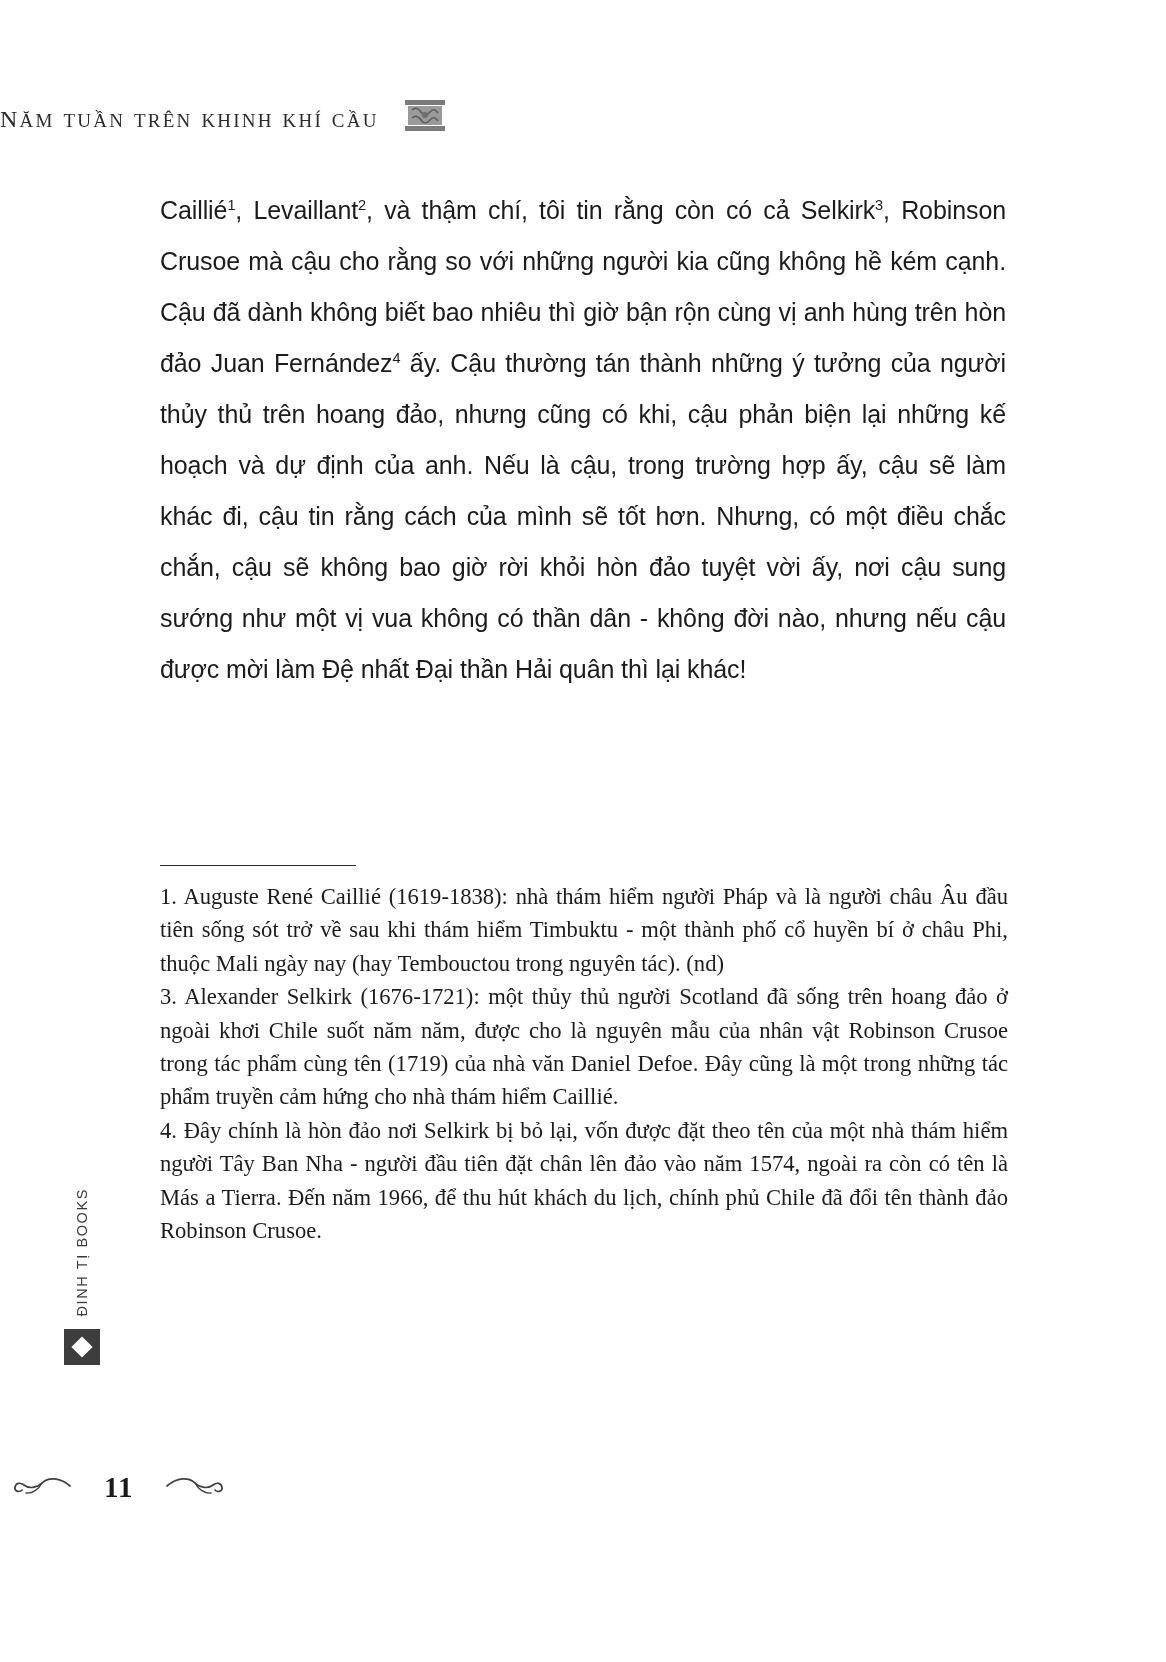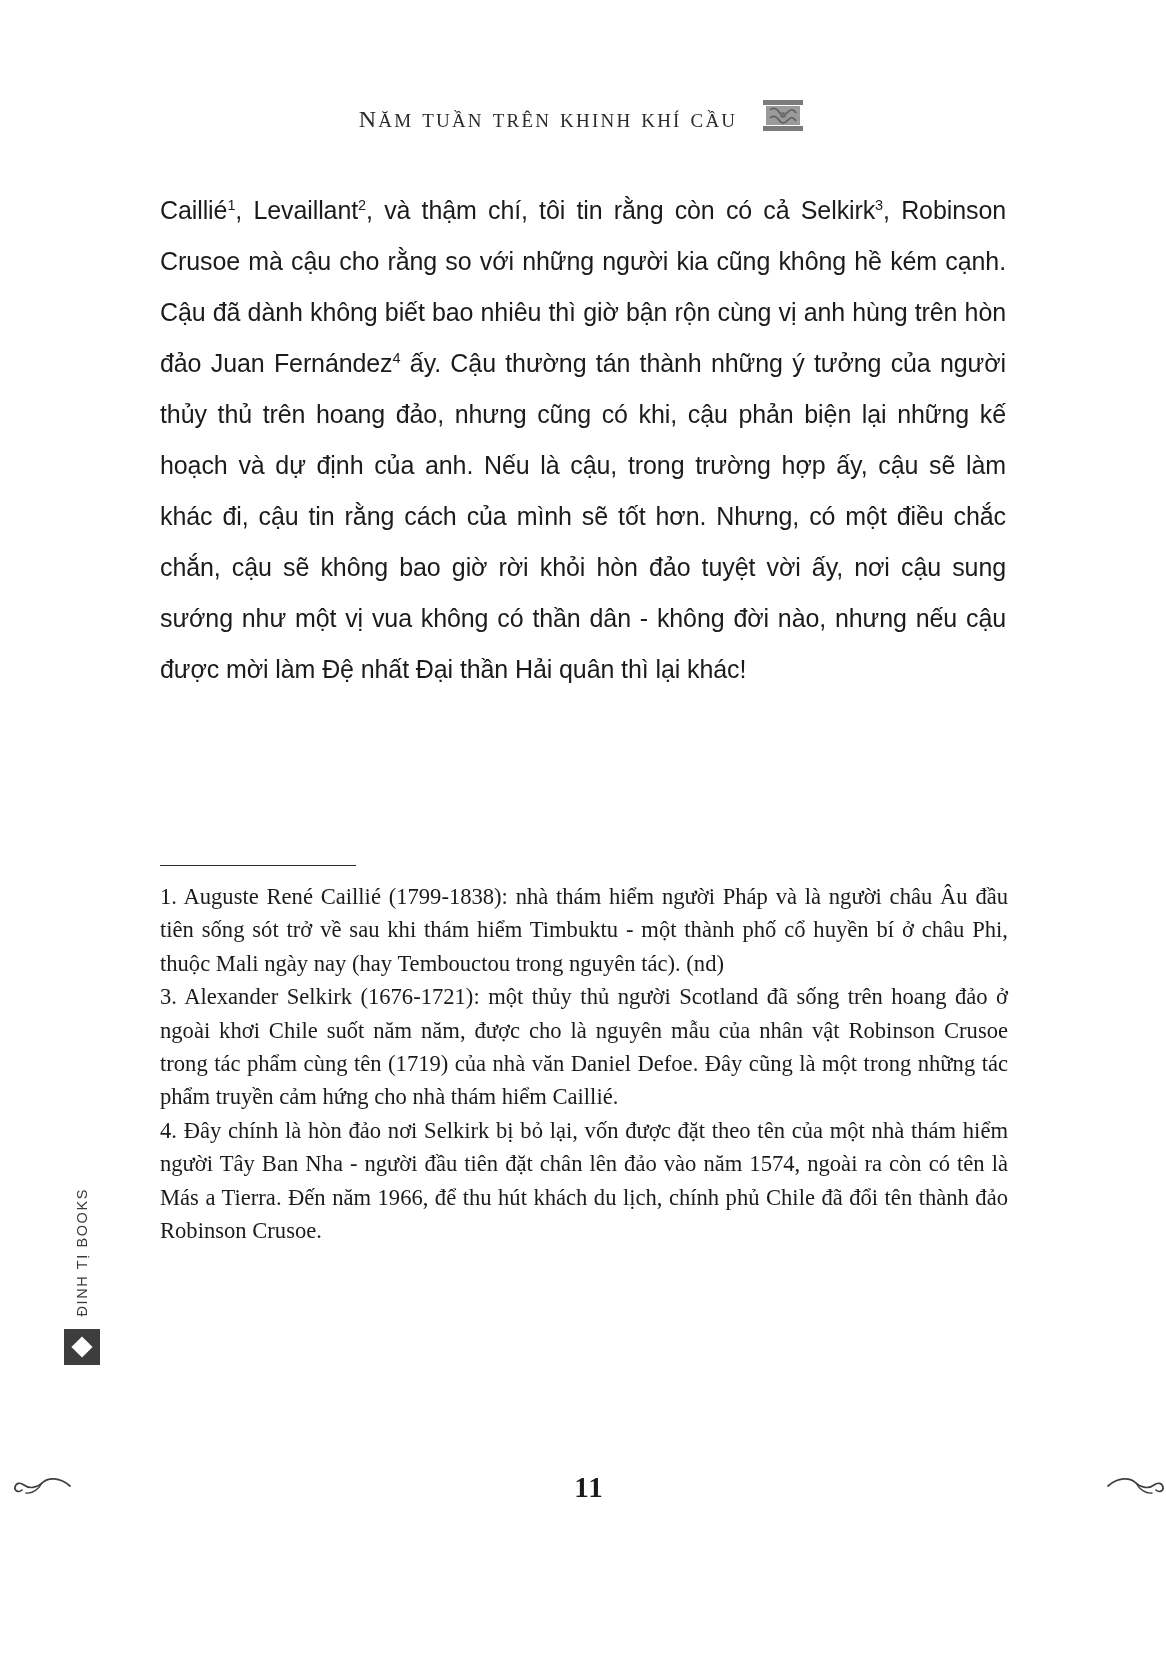--- a/index.html
+++ b/index.html
@@ -23,21 +23,20 @@
   }
 
   
   .header {
     position: absolute;
     top: 96px;
     left: 0;
     right: 0;
     text-align: center;
     display: flex;
-    justify-content: center;
     align-items: center;
     gap: 22px;
   }
   .header-title {
     font-family: "Liberation Serif", serif;
     font-size: 27px;
     letter-spacing: 2.2px;
     color: #2b2b2b;
     font-variant: small-caps;
     text-transform: lowercase;
@@ -132,23 +131,23 @@
     transform: translate(-50%, -50%) rotate(45deg);
   }
 
   
   .folio {
     position: absolute;
     bottom: 158px;
     left: 12px;
     right: 0;
     display: flex;
-    justify-content: space-between;
+    justify-content: flex-start;
     align-items: center;
-    gap: 12px;
+    gap: 32px;
   }
   .folio-num {
     font-family: "Liberation Serif", serif;
     font-size: 29px;
     font-weight: bold;
     color: #1a1a1a;
     letter-spacing: 1px;
   }
   .folio-flourish {
     color: #4a4a4a;
@@ -171,21 +170,21 @@
         <circle cx="24" cy="19" r="3" fill="#6e6e6e"></circle>
       </svg>
     </span>
   </div>
 
   <div class="body-text"><span>Caillié</span><sup>1</sup><span>, Levaillant</span><sup>2</sup><span>, và thậm chí, tôi tin rằng còn có cả Selkirk</span><sup>3</sup><span>, Robinson Crusoe mà cậu cho rằng so với những người kia cũng không hề kém cạnh. Cậu đã dành không biết bao nhiêu thì giờ bận rộn cùng vị anh hùng trên hòn đảo Juan Fernández</span><sup>4</sup><span> ấy. Cậu thường tán thành những ý tưởng của người thủy thủ trên hoang đảo, nhưng cũng có khi, cậu phản biện lại những kế hoạch và dự định của anh. Nếu là cậu, trong trường hợp ấy, cậu sẽ làm khác đi, cậu tin rằng cách của mình sẽ tốt hơn. Nhưng, có một điều chắc chắn, cậu sẽ không bao giờ rời khỏi hòn đảo tuyệt vời ấy, nơi cậu sung sướng như một vị vua không có thần dân - không đời nào, nhưng nếu cậu được mời làm Đệ nhất Đại thần Hải quân thì lại khác!</span></div>
 
   <div class="footnote-rule"></div>
 
   <div class="footnotes">
-    <p class="footnote">1. Auguste René Caillié (1799-1838): nhà thám hiểm người Pháp và là người châu Âu đầu tiên sống sót trở về sau khi thám hiểm Timbuktu - một thành phố cổ huyền bí ở châu Phi, thuộc Mali ngày nay (hay Tembouctou trong nguyên tác). (nd)</p>
+    <p class="footnote">1. Auguste René Caillié (1619-1838): nhà thám hiểm người Pháp và là người châu Âu đầu tiên sống sót trở về sau khi thám hiểm Timbuktu - một thành phố cổ huyền bí ở châu Phi, thuộc Mali ngày nay (hay Tembouctou trong nguyên tác). (nd)</p>
     <p class="footnote">3. Alexander Selkirk (1676-1721): một thủy thủ người Scotland đã sống trên hoang đảo ở ngoài khơi Chile suốt năm năm, được cho là nguyên mẫu của nhân vật Robinson Crusoe trong tác phẩm cùng tên (1719) của nhà văn Daniel Defoe. Đây cũng là một trong những tác phẩm truyền cảm hứng cho nhà thám hiểm Caillié.</p>
     <p class="footnote">4.  Đây chính là hòn đảo nơi Selkirk bị bỏ lại, vốn được đặt theo tên của một nhà thám hiểm người Tây Ban Nha - người đầu tiên đặt chân lên đảo vào năm 1574, ngoài ra còn có tên là Más a Tierra. Đến năm 1966, để thu hút khách du lịch, chính phủ Chile đã đổi tên thành đảo Robinson Crusoe.</p>
   </div>
 
   <div class="publisher">
     <div class="publisher-text">ĐINH TỊ BOOKS</div>
     <div class="publisher-logo"></div>
   </div>
 
   <div class="folio">

